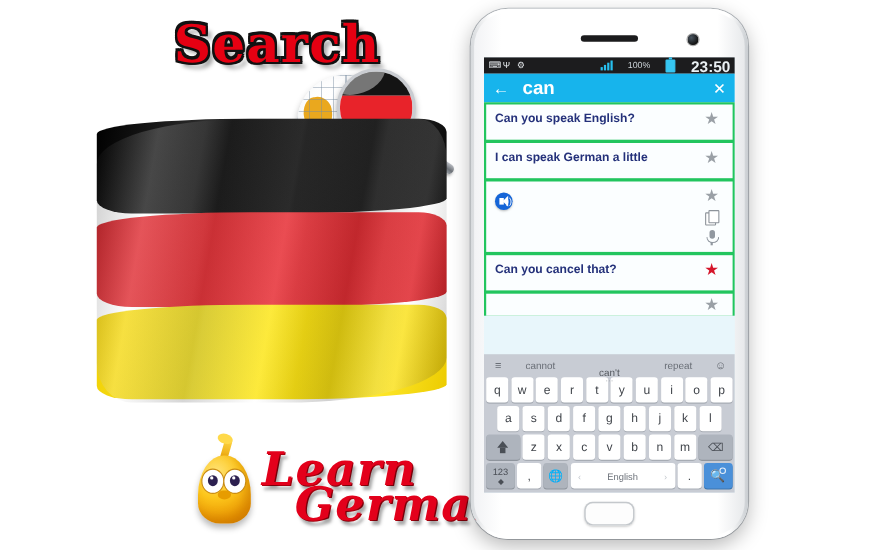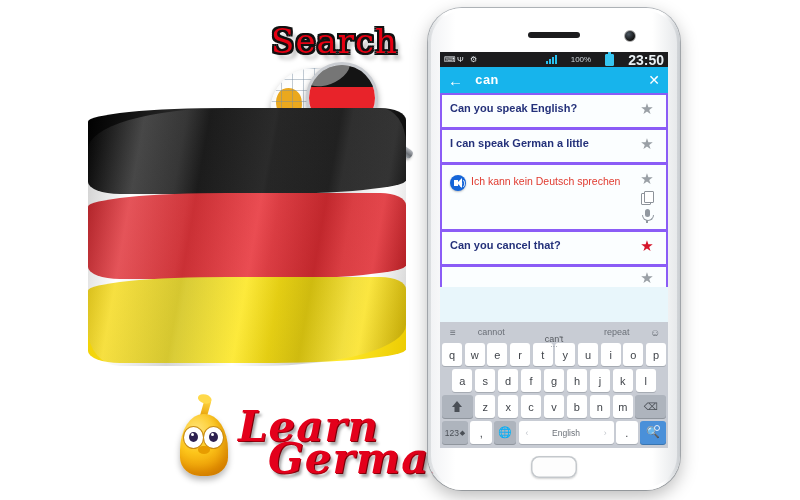--- a/index.html
+++ b/index.html
@@ -8,22 +8,22 @@
     background:#ffffff;
     font-family:"Liberation Sans", sans-serif;
     position:relative;
   }
   #stage{position:absolute;inset:0;width:800px;height:500px;background:#fff;overflow:hidden;}
 
   
   .promo-title{
     position:absolute;left:158px;top:12px;width:240px;height:58px;
     font-family:"DejaVu Serif", serif;
-    font-weight:400;font-size:34px;line-height:58px;
-    text-align:right;color:#e60012;letter-spacing:1px;
+    font-weight:700;font-size:47px;line-height:58px;
+    text-align:left;color:#e60012;letter-spacing:1px;
     text-shadow:
       -2px -2px 0 #111, 2px -2px 0 #111, -2px 2px 0 #111, 2px 2px 0 #111,
       0 -2px 0 #111, 0 2px 0 #111, -2px 0 0 #111, 2px 0 0 #111,
       5px 6px 4px rgba(0,0,0,.35);
     white-space:nowrap;
   }
 
   
   .globe-wrap{position:absolute;left:262px;top:62px;width:118px;height:110px;}
   .globe{position:absolute;left:8px;top:6px;width:88px;height:88px;border-radius:50%;
@@ -127,25 +127,25 @@
   .sig i:nth-child(1){height:3px;} .sig i:nth-child(2){height:5px;}
   .sig i:nth-child(3){height:7px;} .sig i:nth-child(4){height:9px;}
   .batt{width:7px;height:10px;border:1px solid #36c6f2;border-radius:1px;background:#36c6f2;position:relative;}
   .batt:before{content:"";position:absolute;left:2px;top:-3px;width:3px;height:2px;background:#36c6f2;}
   .sb-pct{font-size:8px;color:#cfd6db;}
   .sb-time{font-size:14px;color:#eaf0f4;font-weight:bold;}
 
   
   .searchbar{height:26px;background:#17b4ec;display:flex;align-items:center;padding:0 8px;gap:12px;}
   .sb-back{color:#fff;font-size:15px;line-height:15px;}
-  .sb-query{color:#ffffff;font-size:13px;font-weight:bold;flex:1;font-family:Liberation Mono, monospace;}
+  .sb-query{color:#ffffff;font-size:17px;font-weight:bold;flex:1;}
   .sb-clear{color:#fff;font-size:14px;line-height:14px;}
 
   
-  .plist{background:#8b5cf6;padding-top:2px;}
+  .plist{background:#22c55e;padding-top:2px;}
   .prow{background:#fbfeff;margin:0 2px 3px 2px;padding:6px 8px;display:flex;align-items:flex-start;
     min-height:20px;}
   .prow .ptexts{flex:1;min-width:0;}
   .p-en{color:#24317a;font-size:11px;font-weight:bold;line-height:14px;}
   .p-de-line{display:flex;align-items:flex-start;gap:5px;margin-top:4px;}
   .spk{width:16px;height:16px;border-radius:50%;background:#1565d8;flex:0 0 16px;
     position:relative;box-shadow:0 1px 2px rgba(0,0,0,.25);}
   .spk:before{content:"";position:absolute;left:3.5px;top:5px;width:4px;height:6px;background:#fff;}
   .spk:after{content:"";position:absolute;left:6.5px;top:3px;width:0;height:0;
     border-top:5px solid transparent;border-bottom:5px solid transparent;border-right:5px solid #fff;}
@@ -182,21 +182,21 @@
   .krow.r2{padding:0 10px;}
   .key.fn{background:#aeb4bd;color:#4a4f56;box-shadow:0 1px 0 #8f959d;}
   .key.w15{flex:1.5;} .key.w12{flex:1.2;}
   .key.space{flex:4.4;font-size:8.5px;color:#6d727a;position:relative;}
   .key.space:before{content:"\2039";position:absolute;left:7px;color:#c2c6cc;}
   .key.space:after{content:"\203A";position:absolute;right:7px;color:#c2c6cc;}
   .key.search{background:#4a90d9;color:#fff;box-shadow:0 1px 0 #3a74ae;position:relative;}
   .key.search .mg{font-size:11px;}
   .key.search .dot{position:absolute;right:6px;top:4px;width:4px;height:4px;border-radius:50%;
     border:1px solid rgba(255,255,255,.85);}
-  .key.num{font-size:8.5px;}
+  .key.num{font-size:8.5px;flex-direction:column;}
   .key.num .micdot{font-size:7px;margin-left:1px;}
   .shift{position:relative;}
   .shift:before{content:"";position:absolute;left:50%;top:6px;transform:translateX(-50%);
     width:0;height:0;border-left:5px solid transparent;border-right:5px solid transparent;
     border-bottom:6px solid #4a4f56;}
   .shift:after{content:"";position:absolute;left:50%;top:12px;transform:translateX(-50%);
     width:5px;height:5px;background:#4a4f56;}
   .bksp{position:relative;}
   .bksp .x{font-size:10px;color:#4a4f56;}
 </style>
@@ -299,21 +299,20 @@
             <span class="star">★</span>
           </div>
         </div>
 
         <div class="prow">
           <div class="ptexts">
             <div class="p-de-line">
               <span class="spk">
                   <span class="spk-waves">))</span>
                 </span>
-              <span class="p-de">Ich kann kein Deutsch sprechen</span>
             </div>
           </div>
           <div class="pactions">
             <span class="star">★</span>
             <span class="copy-ico"></span>
             <span class="mic-ico">
               <span class="cap"></span>
                 <span class="arc"></span>
                 <span class="stem"></span>
             </span>

